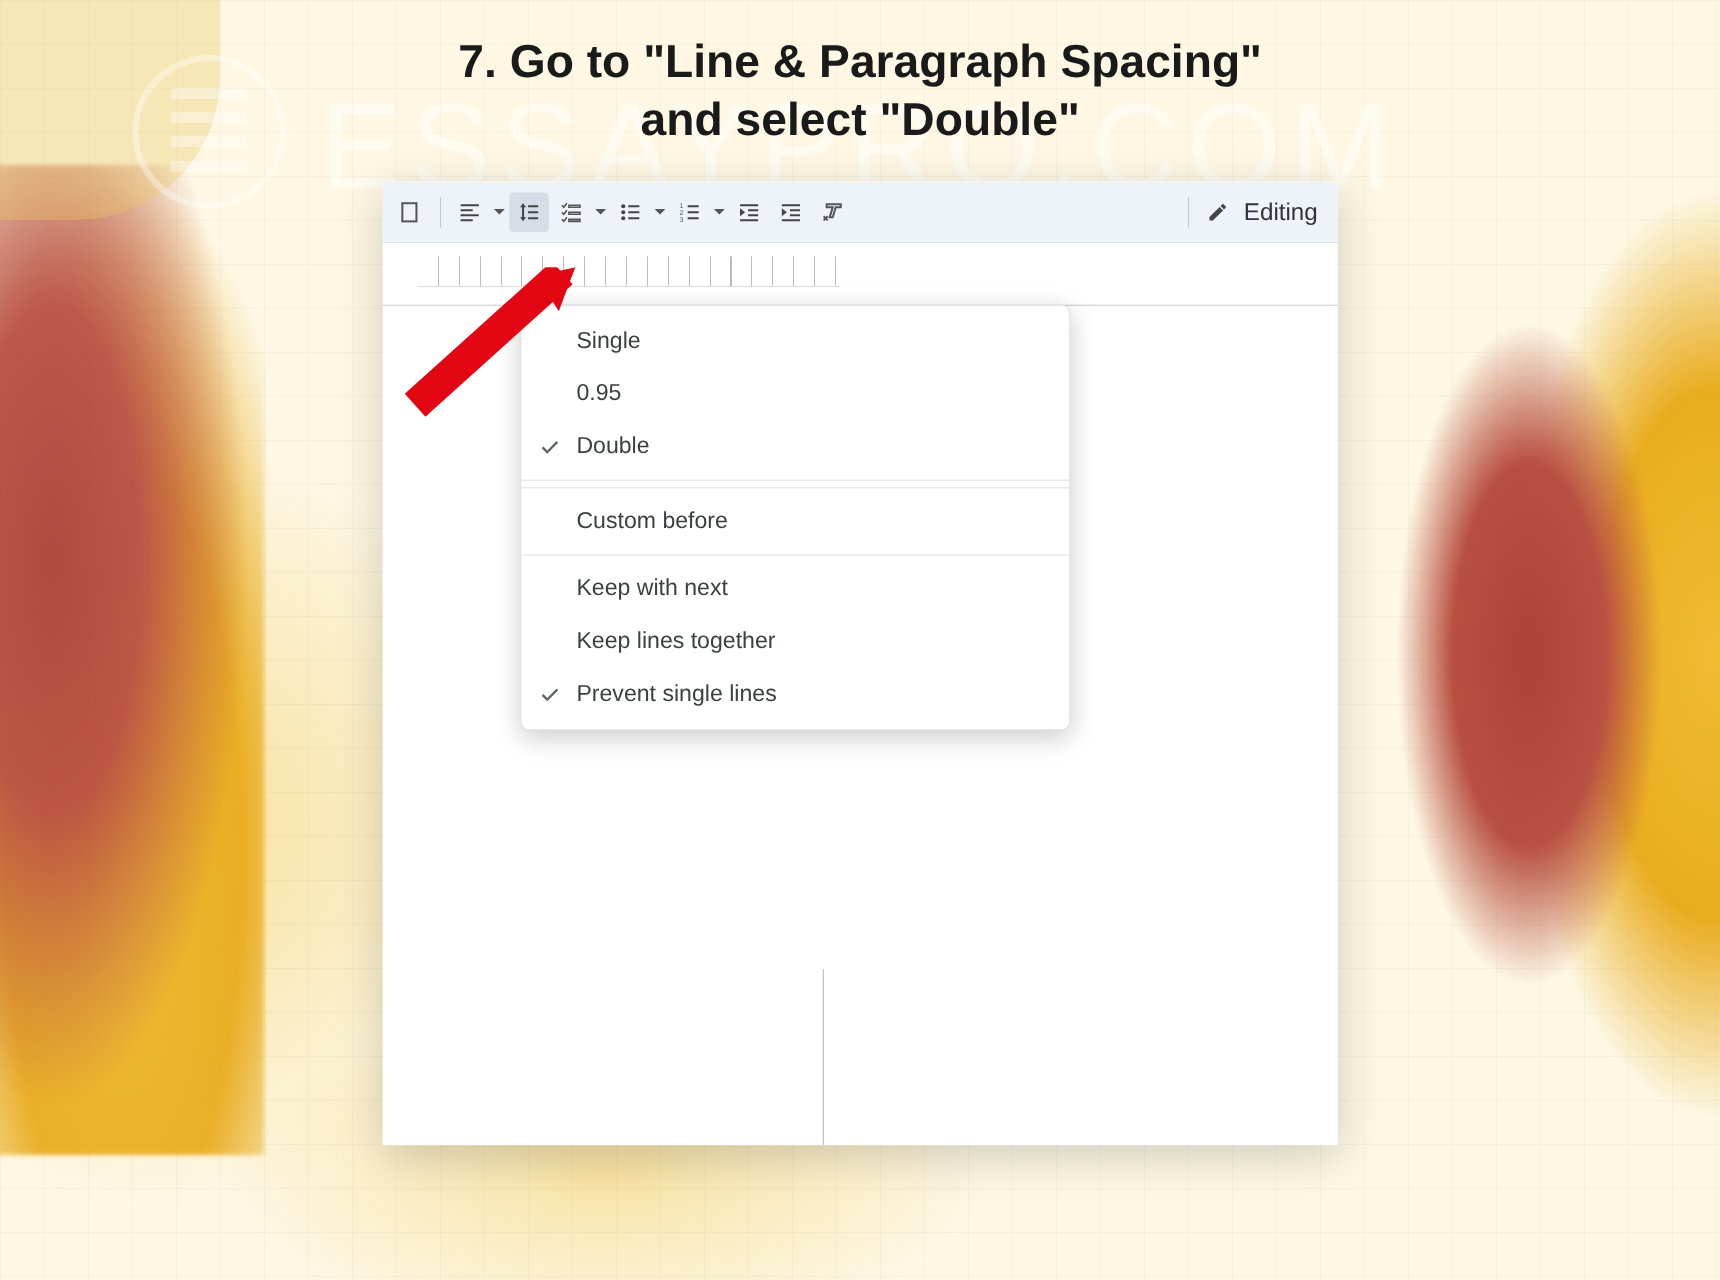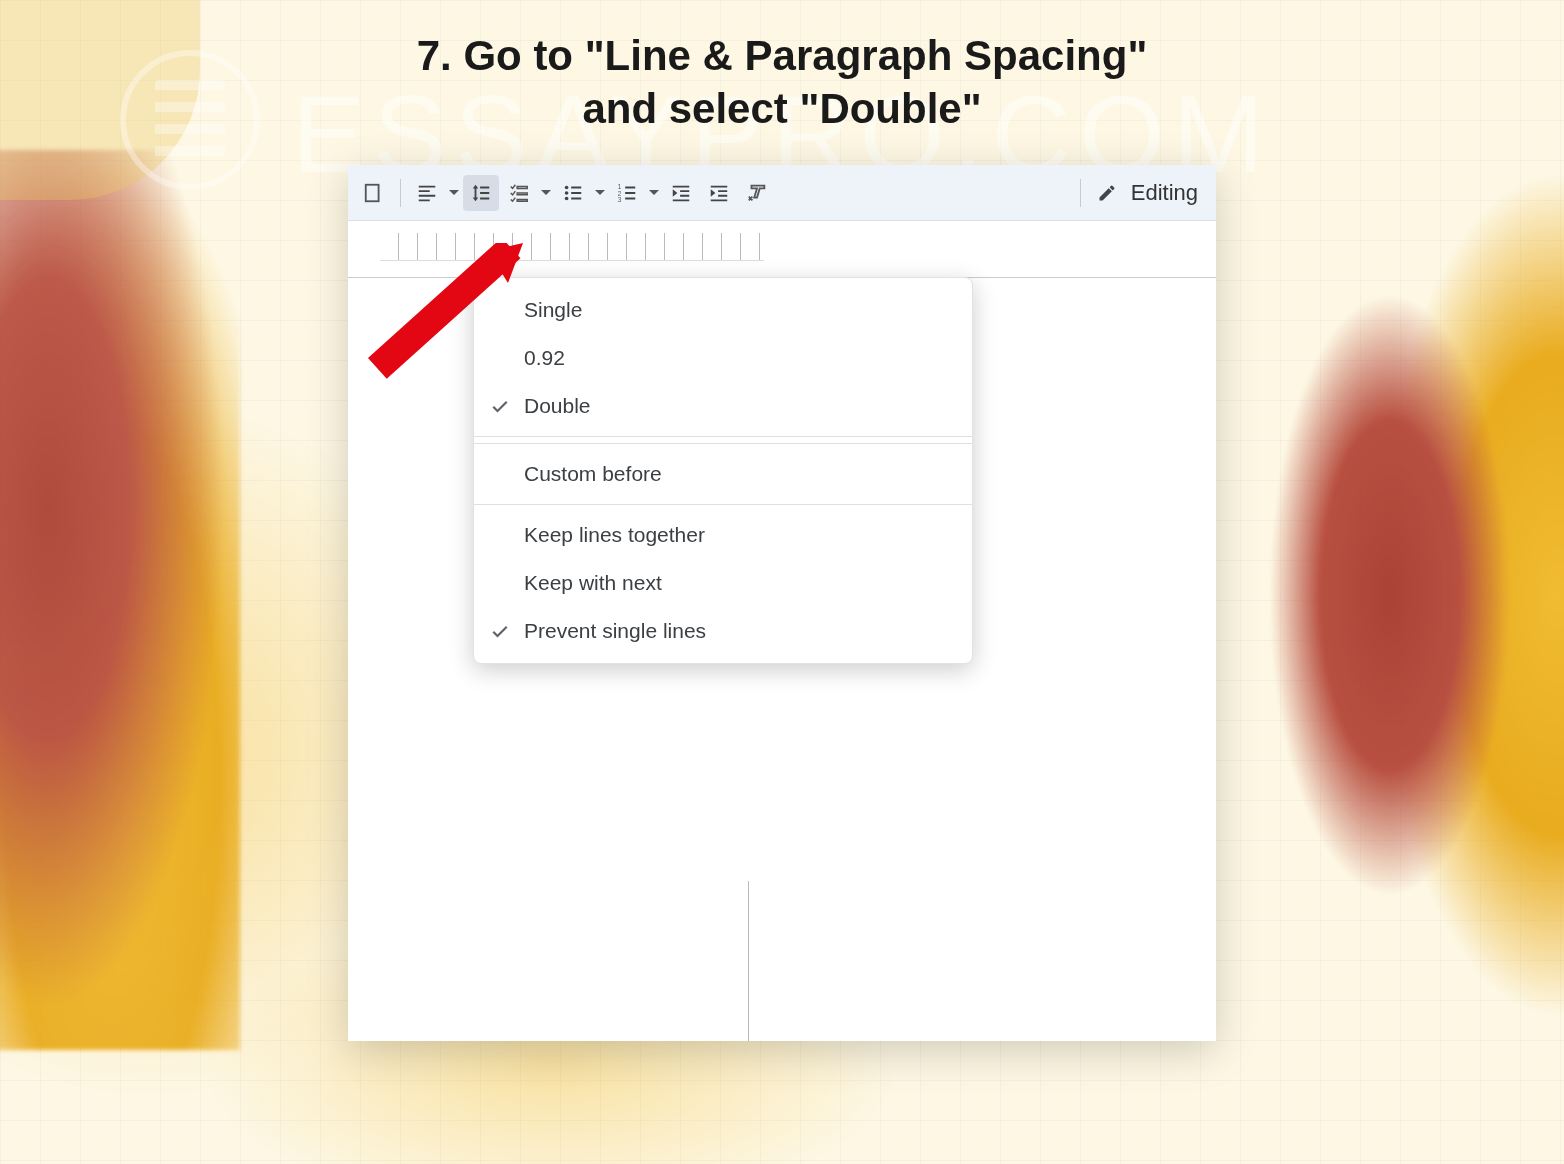--- a/index.html
+++ b/index.html
@@ -360,43 +360,43 @@
         <rect x="10" y="115" width="180" height="28" fill="#e30613" transform="rotate(-42 10 115)"></rect>
       </svg>
     </div>
 
     <div class="dropdown">
       <div id="group-spacing">
           <div class="dd-item">
             <span>Single</span>
           </div>
           <div class="dd-item">
-            <span>0.92</span>
+            <span>0.95</span>
           </div>
           <div class="dd-item">
             <span class="dd-check"><svg viewBox="0 0 24 24">
                 <path d="M9 16.17l-4.17-4.17L3 13.83 9 19.83 21 7.83 19.17 6z"></path>
               </svg></span>
             <span>Double</span>
           </div>
         </div>
       <div class="dd-divider"></div>
       <div class="dd-divider"></div>
       <div id="group-custom">
           <div class="dd-item">
             <span>Custom before</span>
           </div>
         </div>
       <div class="dd-divider"></div>
       <div id="group-flow">
           <div class="dd-item">
+            <span>Keep with next</span>
+          </div>
+          <div class="dd-item">
             <span>Keep lines together</span>
-          </div>
-          <div class="dd-item">
-            <span>Keep with next</span>
           </div>
           <div class="dd-item">
             <span class="dd-check"><svg viewBox="0 0 24 24">
                 <path d="M9 16.17l-4.17-4.17L3 13.83 9 19.83 21 7.83 19.17 6z"></path>
               </svg></span>
             <span>Prevent single lines</span>
           </div>
         </div>
     </div>
 

